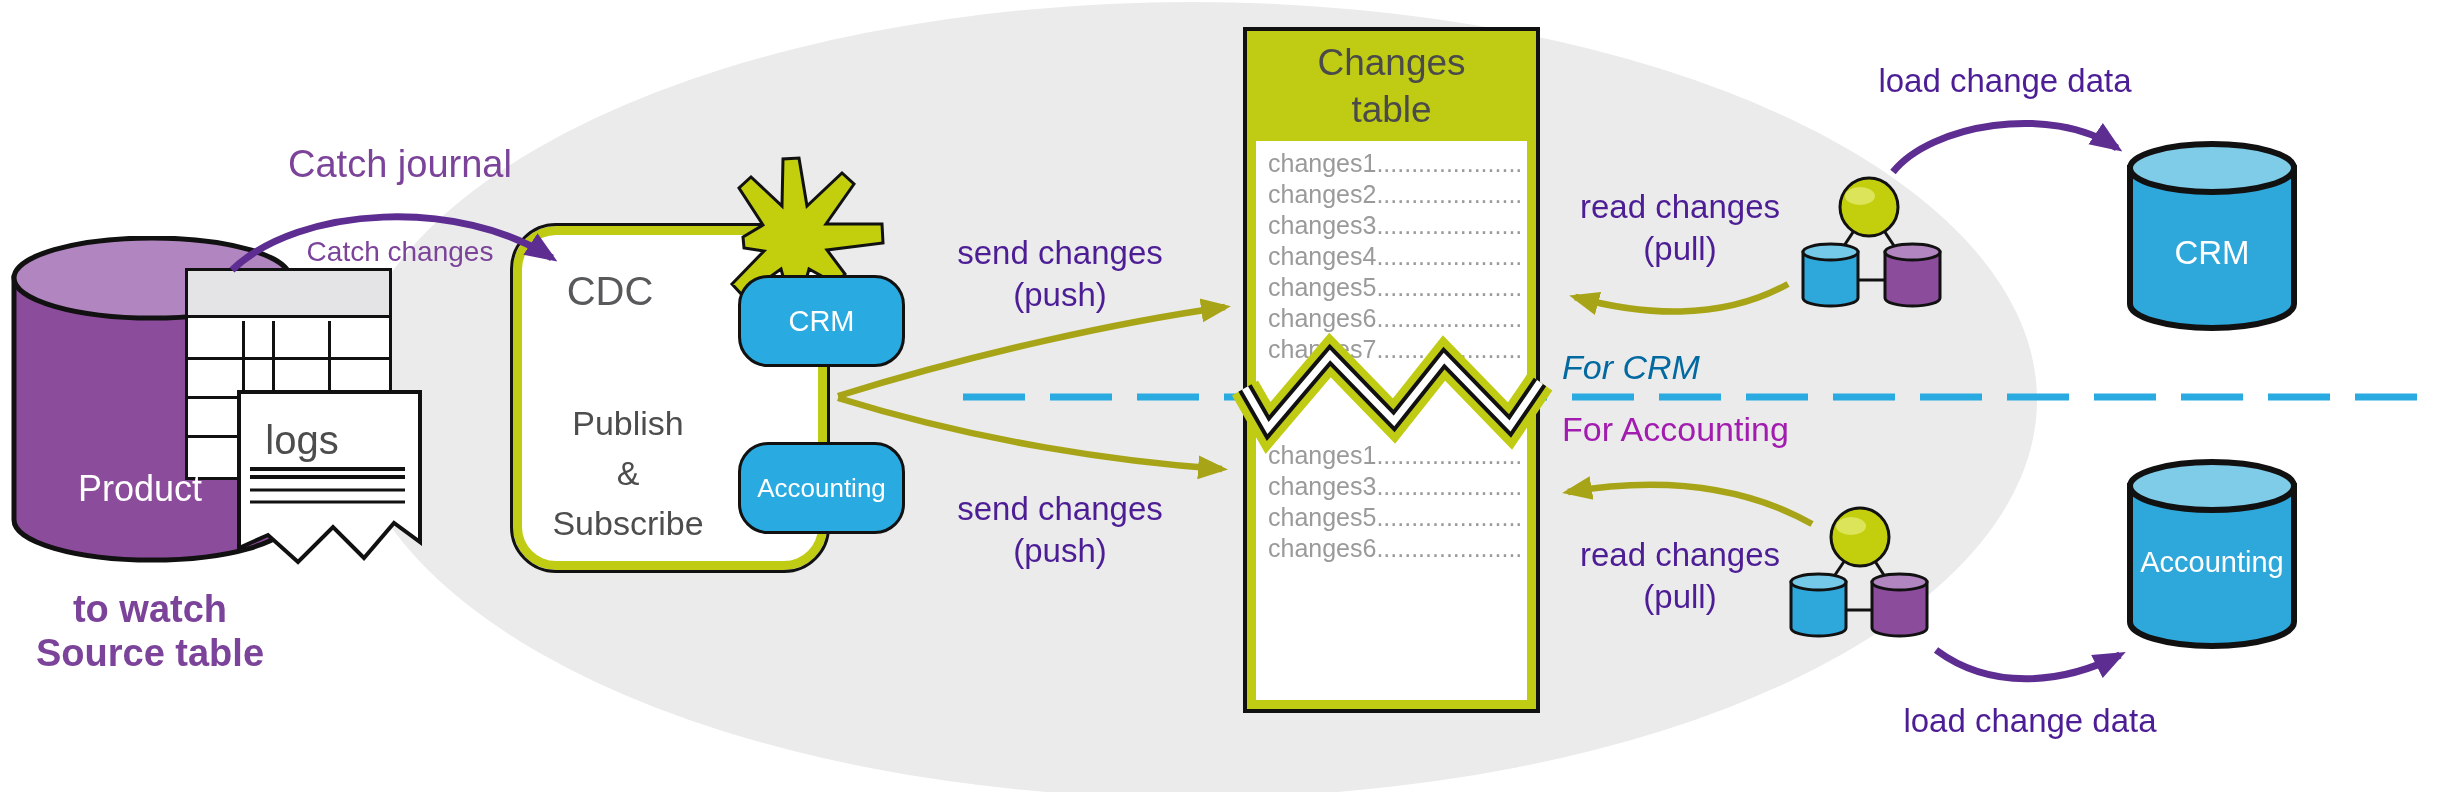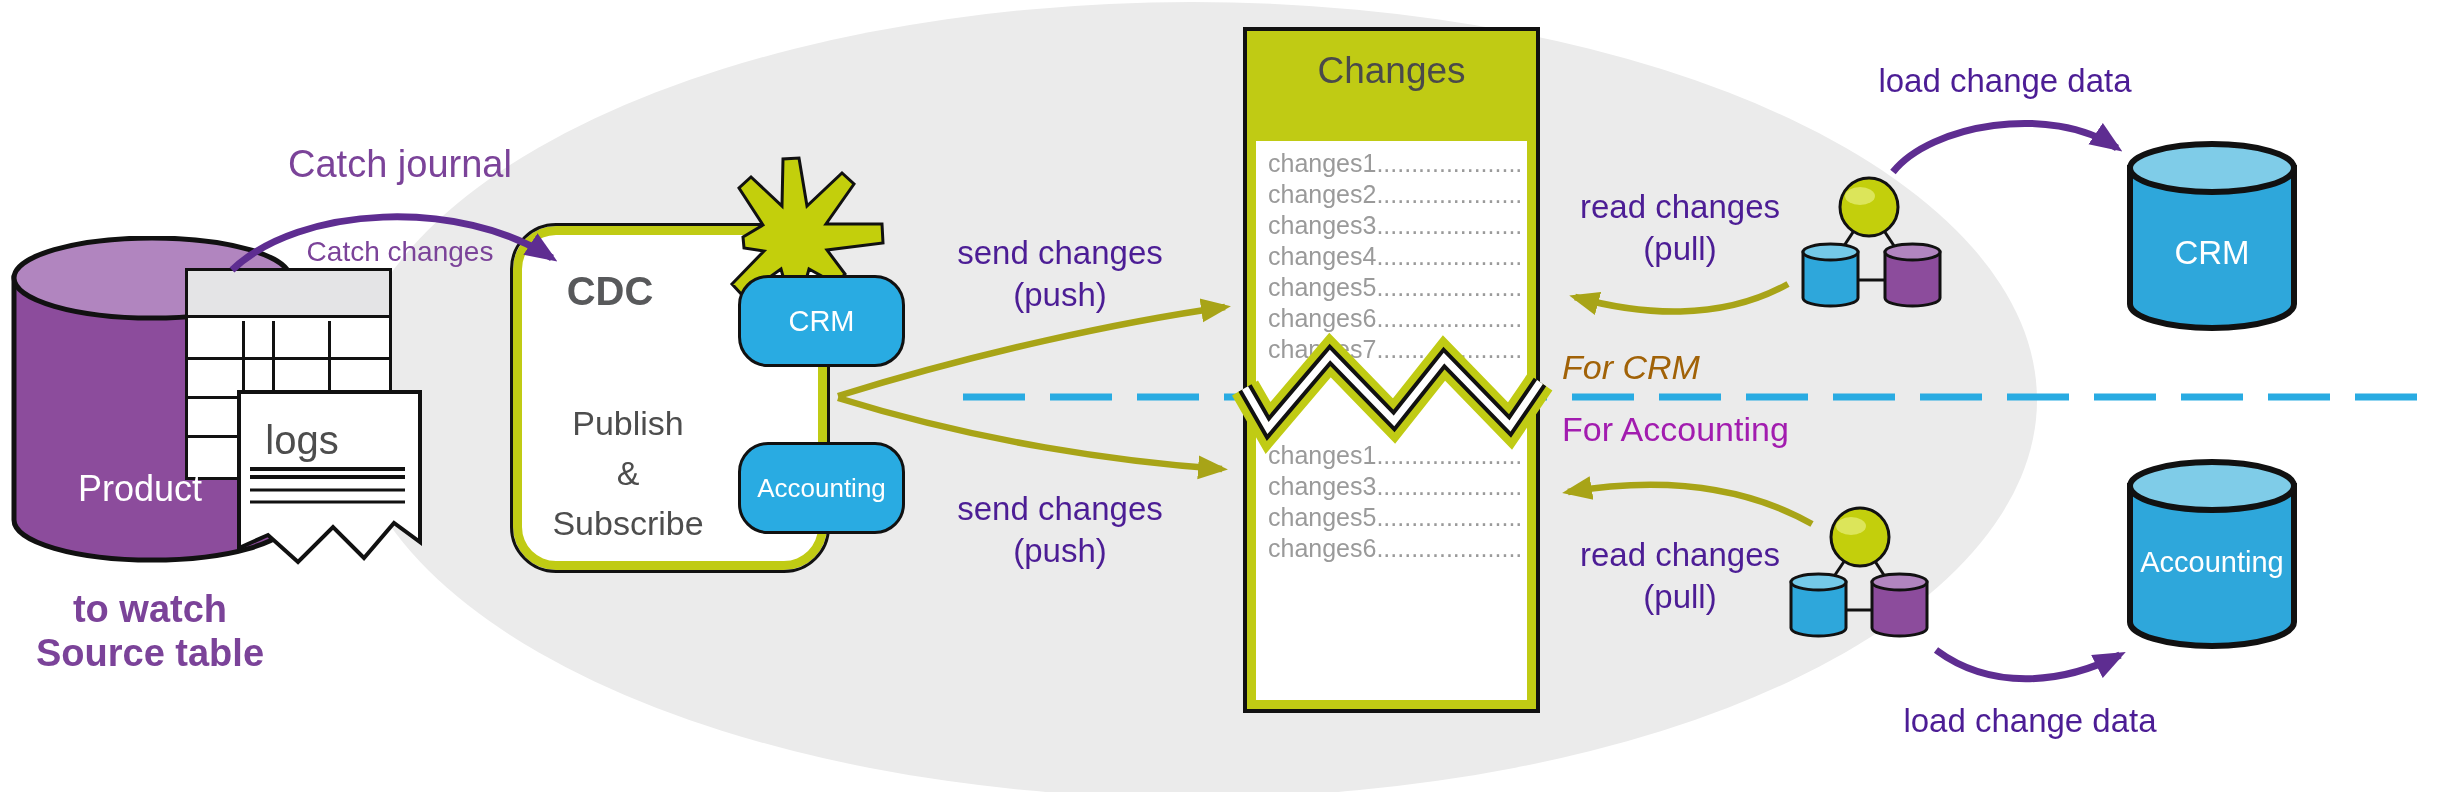--- a/index.html
+++ b/index.html
@@ -10,21 +10,21 @@
   .left{text-align:left;}
   
   .cdc-box{position:absolute;left:510px;top:223px;width:314px;height:344px;background:#fff;
            border:3px solid #111;border-radius:46px;box-shadow:inset 0 0 0 9px #C0CB14;z-index:2;}
   .chip{position:absolute;width:161px;height:86px;background:#29ABE2;border:3px solid #111;
         border-radius:30px;color:#fff;display:flex;align-items:center;justify-content:center;z-index:4;}
   
   .ctable{position:absolute;left:1243px;top:27px;width:289px;height:678px;background:#C0CB14;
           border:4px solid #111;z-index:2;}
   .ct-header{position:absolute;left:0;top:0;width:100%;height:106px;color:#4A4A4A;
-             font-size:37px;line-height:47px;text-align:center;padding-top:16px;box-sizing:border-box;}
+             font-size:37px;line-height:47px;text-align:center;padding-top:8px;box-sizing:border-box;}
   .ct-body{position:absolute;left:9px;right:9px;top:110px;bottom:9px;background:#fff;overflow:hidden;}
   .ct-rows{position:absolute;left:12px;right:4px;}
   .ct-row{height:31px;font-size:25px;color:#9A9A9A;white-space:nowrap;overflow:hidden;text-align:left;}
   
   .tblicon{position:absolute;left:185px;top:268px;width:201px;height:206px;background:#fff;
            border:3px solid #111;z-index:2;}
   .ti-head{position:absolute;left:0;top:0;width:100%;height:47px;background:#E4E4E6;border-bottom:3px solid #111;box-sizing:border-box;}
   .ti-v{position:absolute;top:50px;bottom:0;width:3px;background:#111;}
   .ti-h{position:absolute;left:0;right:0;height:3px;background:#111;}
   .lh0{line-height:1.15;}
@@ -66,21 +66,21 @@
 
   <div class="txt lh0" style="left:5px;top:588px;width:290px;font-size:38px;font-weight:bold;color:#7B4399;z-index:2">
     <div>to watch</div>
     <div>Source table</div>
   </div>
 
   <div class="txt" style="left:270px;top:140px;width:260px;font-size:38px;color:#7B4399;z-index:2">Catch journal</div>
   <div class="txt" style="left:285px;top:234px;width:230px;font-size:28px;color:#7B4399;z-index:2">Catch changes</div>
 
   <div class="cdc-box"></div>
-  <div class="txt" style="left:530px;top:266px;width:160px;font-size:40px;font-weight:bold;color:#58595B;z-index:6">CDC</div>
+  <div class="txt" style="left:530px;top:266px;width:160px;font-size:40px;font-weight:normal;color:#58595B;z-index:6">CDC</div>
   <div class="txt" style="left:518px;top:398px;width:220px;font-size:34px;line-height:50px;color:#4D4D4D;z-index:6">
     <div>Publish</div>
     <div>&amp;</div>
     <div>Subscribe</div>
   </div>
 
   <svg class="abs" style="left:0;top:0;z-index:3" width="2441" height="792">
     <polygon points="763,225 739,188 751,177 782,206 783,159 799,158 807,206 842,173 854,184 826,224 882,224 883,243 827,250 845,274 836,284 809,269 801,298 789,298 781,269 743,296 732,284 764,251 744,248 743,237" fill="#C3CF0C" stroke="#111" stroke-width="3"></polygon>
   </svg>
 
@@ -96,41 +96,42 @@
     <div>(push)</div>
   </div>
   <div class="txt" style="left:920px;top:488px;width:280px;font-size:33px;z-index:2">
     <div>send changes</div>
     <div>(push)</div>
   </div>
 
   <div class="ctable">
     <div class="ct-header">
       <div>Changes</div>
+      <div>table</div>
     </div>
     <div class="ct-body">
       <div class="ct-rows" style="top:8px">
         <div class="ct-row">changes1......................</div>
         <div class="ct-row">changes2......................</div>
         <div class="ct-row">changes3......................</div>
         <div class="ct-row">changes4......................</div>
         <div class="ct-row">changes5......................</div>
         <div class="ct-row">changes6......................</div>
         <div class="ct-row">changes7......................</div>
       </div>
       <div class="ct-rows" style="top:300px">
         <div class="ct-row">changes1......................</div>
         <div class="ct-row">changes3......................</div>
         <div class="ct-row">changes5......................</div>
         <div class="ct-row">changes6......................</div>
       </div>
     </div>
   </div>
 
-  <div class="txt left" style="left:1562px;top:346px;width:320px;font-size:34px;font-style:italic;color:#a16207;z-index:2">For CRM</div>
+  <div class="txt left" style="left:1562px;top:346px;width:320px;font-size:34px;font-style:italic;color:#0369a1;z-index:2">For CRM</div>
   <div class="txt left" style="left:1562px;top:408px;width:360px;font-size:34px;color:#a21caf;z-index:2">For Accounting</div>
 
   <div class="txt" style="left:1530px;top:186px;width:300px;font-size:33px;z-index:2">
     <div>read changes</div>
     <div>(pull)</div>
   </div>
   <div class="txt" style="left:1530px;top:534px;width:300px;font-size:33px;z-index:2">
     <div>read changes</div>
     <div>(pull)</div>
   </div>

